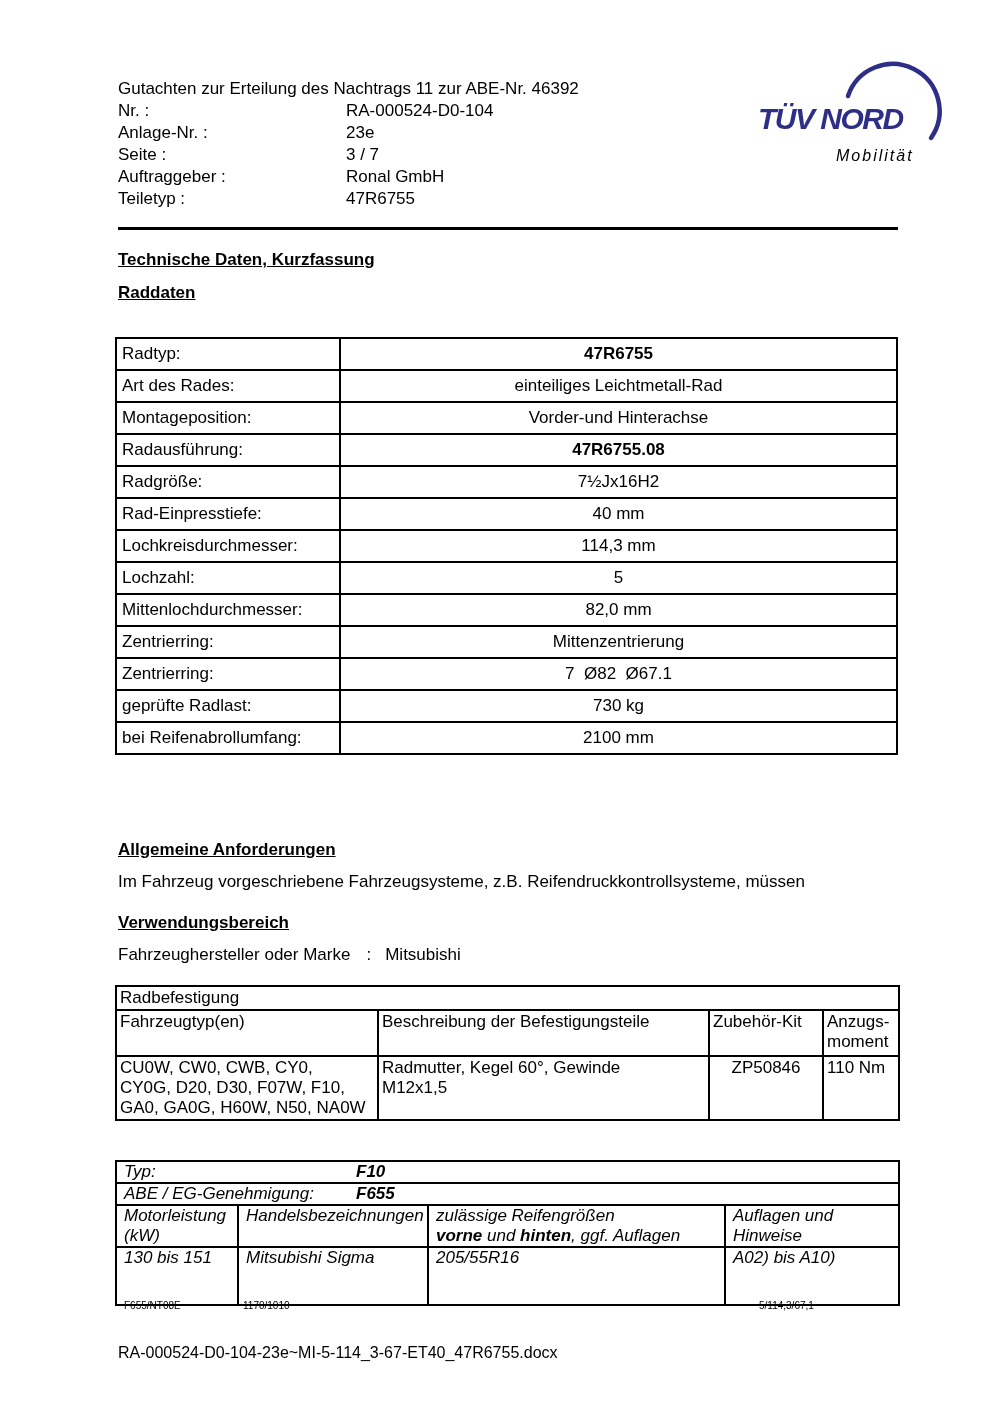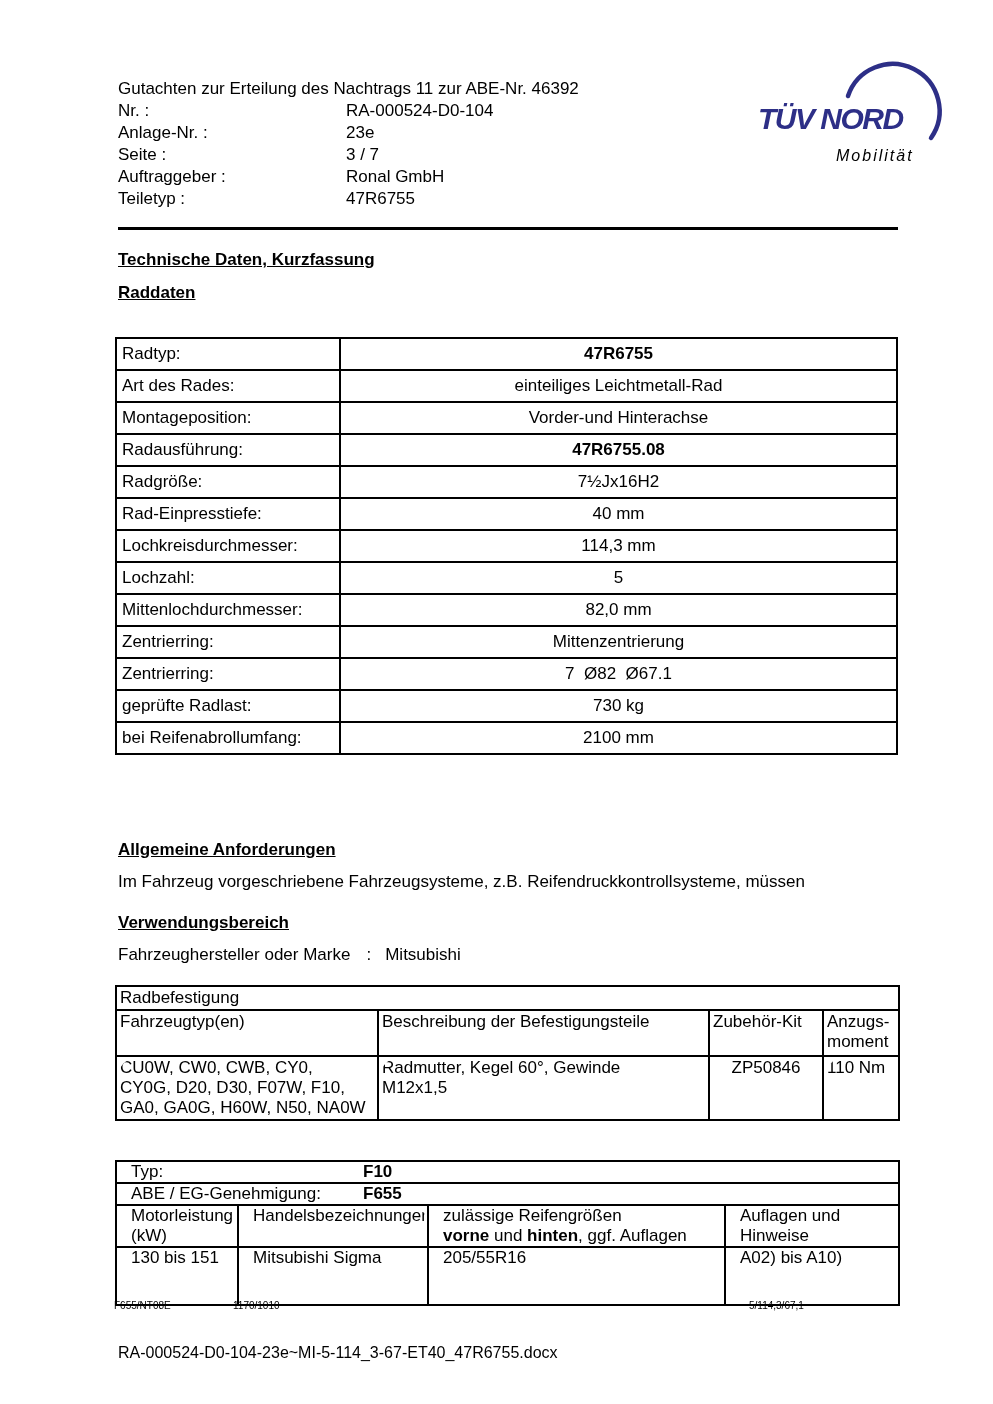--- a/index.html
+++ b/index.html
@@ -48,43 +48,43 @@
   .t-rad td{height:30px;padding:0 0 0 5px;}
   .t-rad td.val{text-align:center;padding:0;white-space:pre-wrap;}
   .t-rad td.bold{font-weight:bold;}
   .t-rad col.c1{width:224px;}
 
   
   .t-bef{left:115px;top:985px;width:783px;}
   .t-bef td{vertical-align:top;padding:1px 3px;}
   .t-bef .title-row td{height:20px;border-radius:6px;}
   .t-bef .head-row td{height:42px;}
-  .t-bef .data-row td{height:56px;border-radius:21px;}
+  .t-bef .data-row td{height:56px;}
   .t-bef col.c1{width:262px;}
   .t-bef col.c2{width:331px;}
   .t-bef col.c3{width:114px;}
   .t-bef col.c4{width:76px;}
   .t-bef .center{text-align:center;}
   .line{display:block;}
 
   
   .t-typ{left:115px;top:1160px;width:783px;}
-  .t-typ td{vertical-align:top;padding:0 14px;}
+  .t-typ td{vertical-align:top;padding:0 7px;font-style:italic;}
   .t-typ .r1 td,.t-typ .r2 td{height:18px;}
   .t-typ .r3 td{height:38px;border-radius:15px;}
   .t-typ .r4 td{height:56px;}
   .t-typ col.c1{width:122px;}
   .t-typ col.c2{width:190px;}
   .t-typ col.c3{width:297px;}
   .t-typ col.c4{width:174px;}
   .typ-label{display:inline-block;width:232px;}
   .b{font-weight:bold;}
 
   
-  .foot{left:114px;top:1300px;width:780px;height:14px;font-size:10px;}
+  .foot{left:124px;top:1300px;width:780px;height:14px;font-size:10px;}
   .foot span{position:absolute;top:0;white-space:nowrap;}
   .foot .f-left{left:0;}
   .foot .f-mid{left:119px;}
   .foot .f-right{left:605px;margin-left:30px;}
   .filename{left:118px;top:1344px;font-size:16px;}
 </style>
 </head>
 <body>
 
 <div class="abs hdr">

